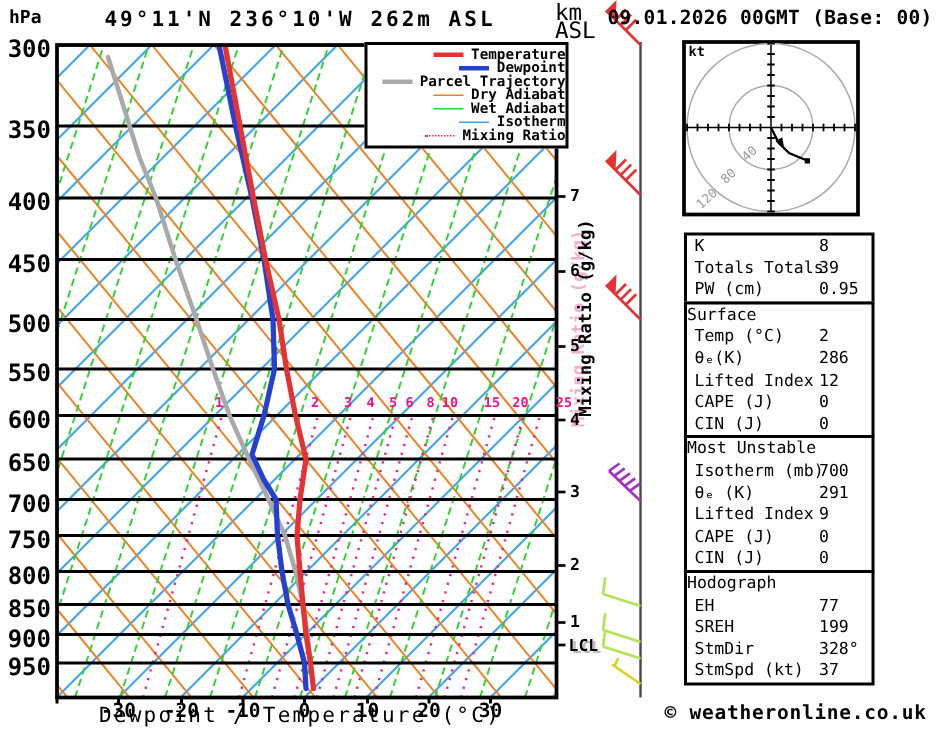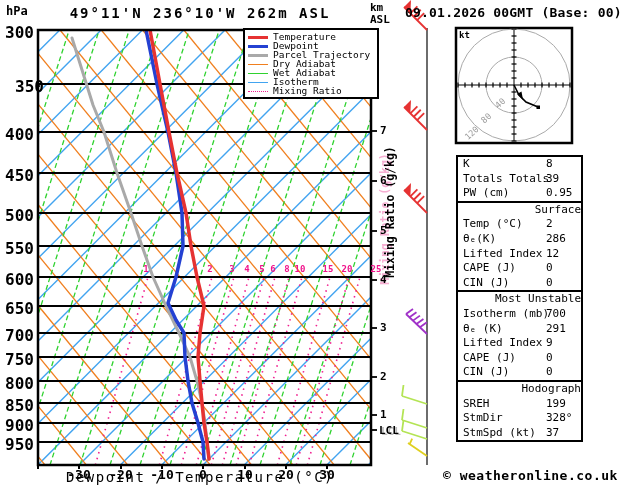--- a/index.html
+++ b/index.html
@@ -1,41 +1,41 @@
 <!DOCTYPE html>
 <html><head>
 <meta charset="utf-8">
 <style>
   html,body{margin:0;padding:0;background:#fff;}
   #stage{position:relative;width:629px;height:486px;background:#fff;overflow:hidden;
          font-family:"DejaVu Sans Mono","Liberation Mono",monospace;color:#000;}
   .abs{position:absolute;white-space:nowrap;}
   #hpa-unit{left:6px;top:4px;font-size:12px;font-weight:bold;}
   #title{left:40px;top:5px;width:320px;text-align:center;font-size:14px;font-weight:bold;letter-spacing:2px;}
-  #km-unit{left:370px;top:2px;font-size:11px;font-weight:bold;line-height:12px;text-align:left;}
+  #km-unit{left:370px;top:2px;font-size:15px;font-weight:normal;line-height:12px;text-align:left;}
   #datetime{left:405px;top:5px;width:224px;font-size:13px;font-weight:bold;letter-spacing:0.2px;}
   #xaxis-title{left:40px;top:469px;width:320px;text-align:center;font-size:14px;font-weight:normal;letter-spacing:1.5px;}
   #copyright{left:443px;top:468px;font-size:13px;font-weight:bold;letter-spacing:0.5px;}
   #kt-label{left:459px;top:30px;font-size:9px;font-weight:bold;}
   #lcl-label{left:379px;top:424px;font-size:11px;font-weight:bold;text-shadow:2px 1px 0 #bbb;}
   .mixlbl{transform:rotate(-90deg);transform-origin:center;font-size:11.5px;font-weight:bold;}
   #mix-ghost{left:305px;top:212px;width:160px;text-align:center;color:#f6aed2;}
   #mix-axis{left:310px;top:205px;width:160px;text-align:center;color:#000;}
   .plabel{position:absolute;width:30px;text-align:right;font-size:16px;font-weight:bold;}
   .tlabel{position:absolute;width:40px;text-align:center;font-size:13px;font-weight:bold;}
   .klabel{position:absolute;font-size:11px;font-weight:bold;}
   .mrlabel{position:absolute;width:24px;text-align:center;font-size:9px;font-weight:bold;color:#f0148c;}
   .hringlbl{position:absolute;font-size:8.5px;color:#999;transform:rotate(-42deg);}
   #legend{left:243px;top:28px;width:129px;background:#fff;border:2px solid #000;padding:2px 0 2px 3px;}
-  .legrow{height:9px;line-height:9px;font-size:9.5px;font-weight:normal;}
+  .legrow{height:9px;line-height:9px;font-size:9.5px;font-weight:bold;text-align:right;}
   .legswatch{display:inline-block;width:20px;margin-right:5px;vertical-align:middle;border-top-style:solid;}
   #dtable{left:456px;top:155px;width:127px;}
   .tsec{border:2px solid #000;margin-top:-2px;background:#fff;}
   .tsec:first-child{margin-top:0;}
-  .thead{text-align:right;font-size:11px;line-height:14.6px;height:14.6px;}
+  .thead{text-align:left;font-size:11px;line-height:14.6px;height:14.6px;}
   .trow{position:relative;font-size:11px;line-height:14.6px;height:14.6px;padding-left:5px;}
   .tval{position:absolute;left:88px;top:0;}
   svg{position:absolute;left:0;top:0;}
 </style>
 </head>
 <body>
 
 <div id="stage">
   <svg id="chart-svg" width="629" height="486">
       <defs>
@@ -250,21 +250,21 @@
   </div>
   <div class="abs" id="datetime">09.01.2026 00GMT (Base: 00)</div>
 
   <div class="abs mixlbl" id="mix-ghost">Mixing Ratio (g/kg)</div>
   <div class="abs mixlbl" id="mix-axis">Mixing Ratio (g/kg)</div>
   <div class="abs" id="lcl-label">LCL</div>
   <div class="abs" id="kt-label">kt</div>
 
   <div class="abs" id="labels-layer">
       <div class="plabel" style="left: 4px; top: 23px;">300</div>
-      <div class="plabel" style="left: 14px; top: 77px;">350</div>
+      <div class="plabel" style="left: 4px; top: 77px;">350</div>
       <div class="plabel" style="left: 4px; top: 125px;">400</div>
       <div class="plabel" style="left: 4px; top: 166px;">450</div>
       <div class="plabel" style="left: 4px; top: 206px;">500</div>
       <div class="plabel" style="left: 4px; top: 239px;">550</div>
       <div class="plabel" style="left: 4px; top: 270px;">600</div>
       <div class="plabel" style="left: 4px; top: 299px;">650</div>
       <div class="plabel" style="left: 4px; top: 326px;">700</div>
       <div class="plabel" style="left: 4px; top: 350px;">750</div>
       <div class="plabel" style="left: 4px; top: 374px;">800</div>
       <div class="plabel" style="left: 4px; top: 396px;">850</div>
@@ -328,20 +328,21 @@
       <div class="tsec">
         <div class="thead">Most Unstable</div>
         <div class="trow"><span>Isotherm (mb)</span><span class="tval">700</span></div>
         <div class="trow"><span>θₑ (K)</span><span class="tval">291</span></div>
         <div class="trow"><span>Lifted Index</span><span class="tval">9</span></div>
         <div class="trow"><span>CAPE (J)</span><span class="tval">0</span></div>
         <div class="trow"><span>CIN (J)</span><span class="tval">0</span></div>
       </div>
       <div class="tsec">
         <div class="thead">Hodograph</div>
+        <div class="trow"><span>EH</span><span class="tval">77</span></div>
         <div class="trow"><span>SREH</span><span class="tval">199</span></div>
         <div class="trow"><span>StmDir</span><span class="tval">328°</span></div>
         <div class="trow"><span>StmSpd (kt)</span><span class="tval">37</span></div>
       </div>
     </div>
 
   <div class="abs" id="xaxis-title">Dewpoint / Temperature (°C)</div>
   <div class="abs" id="copyright">© weatheronline.co.uk</div>
 </div>
 

